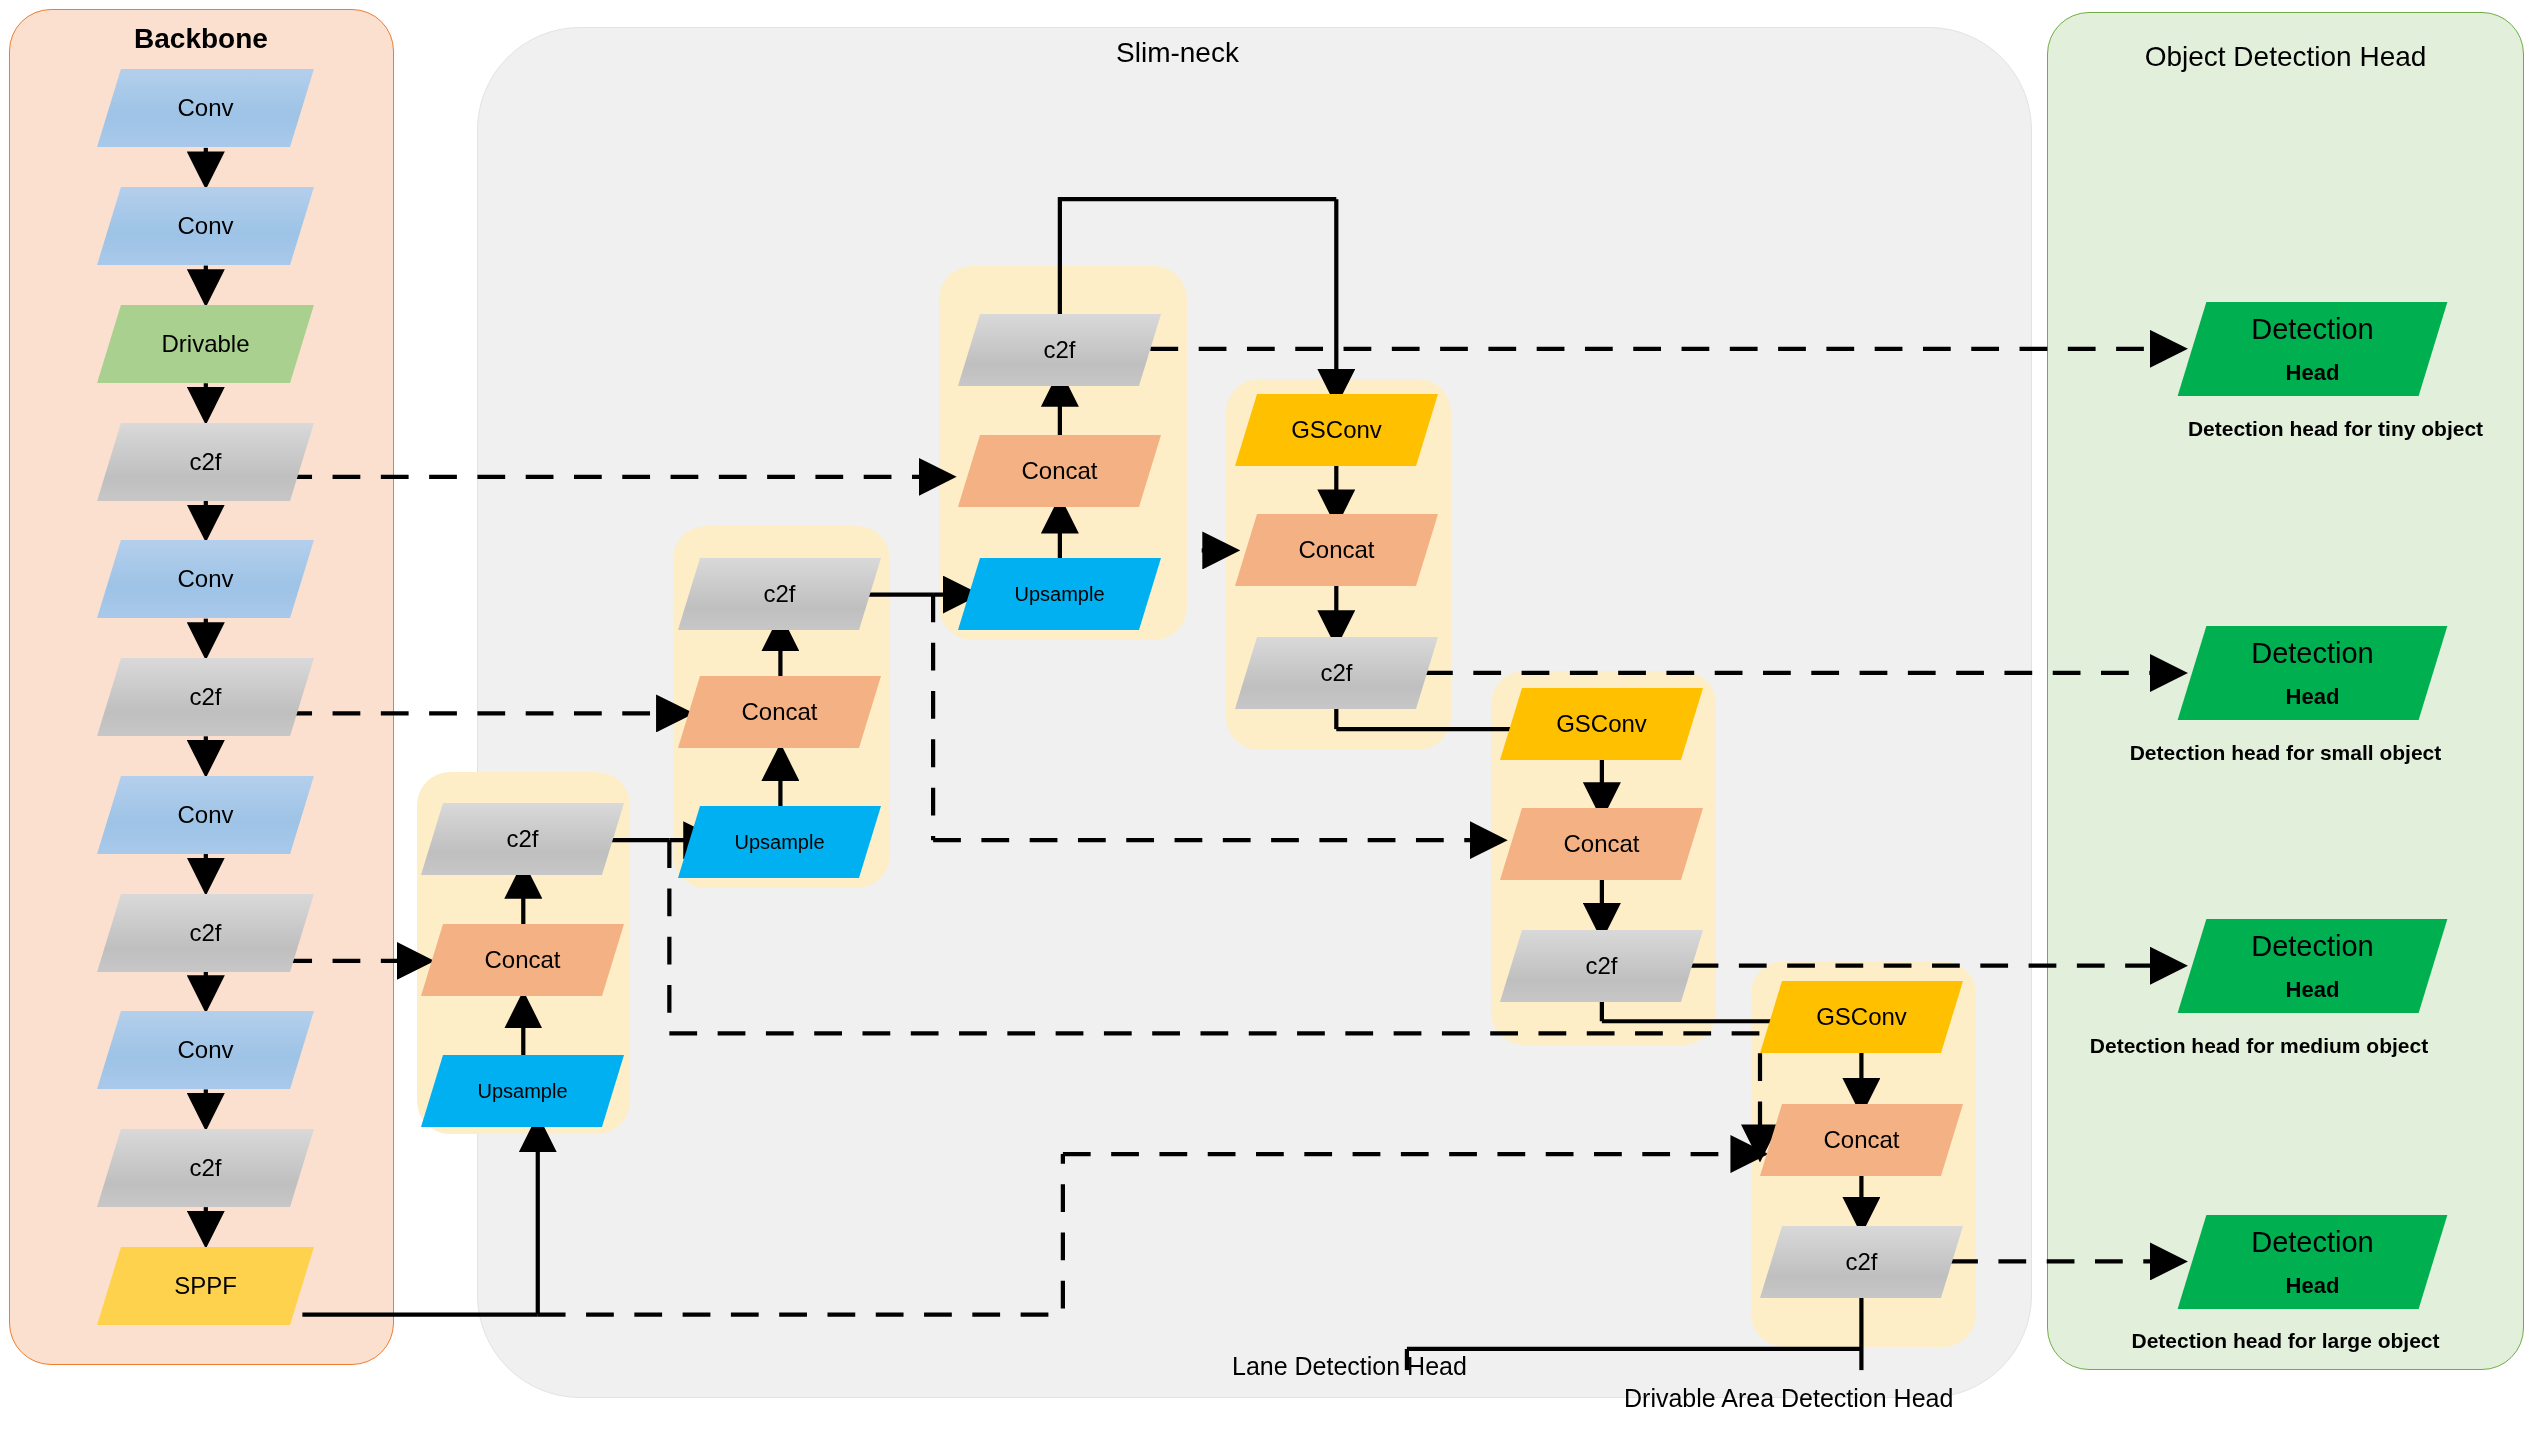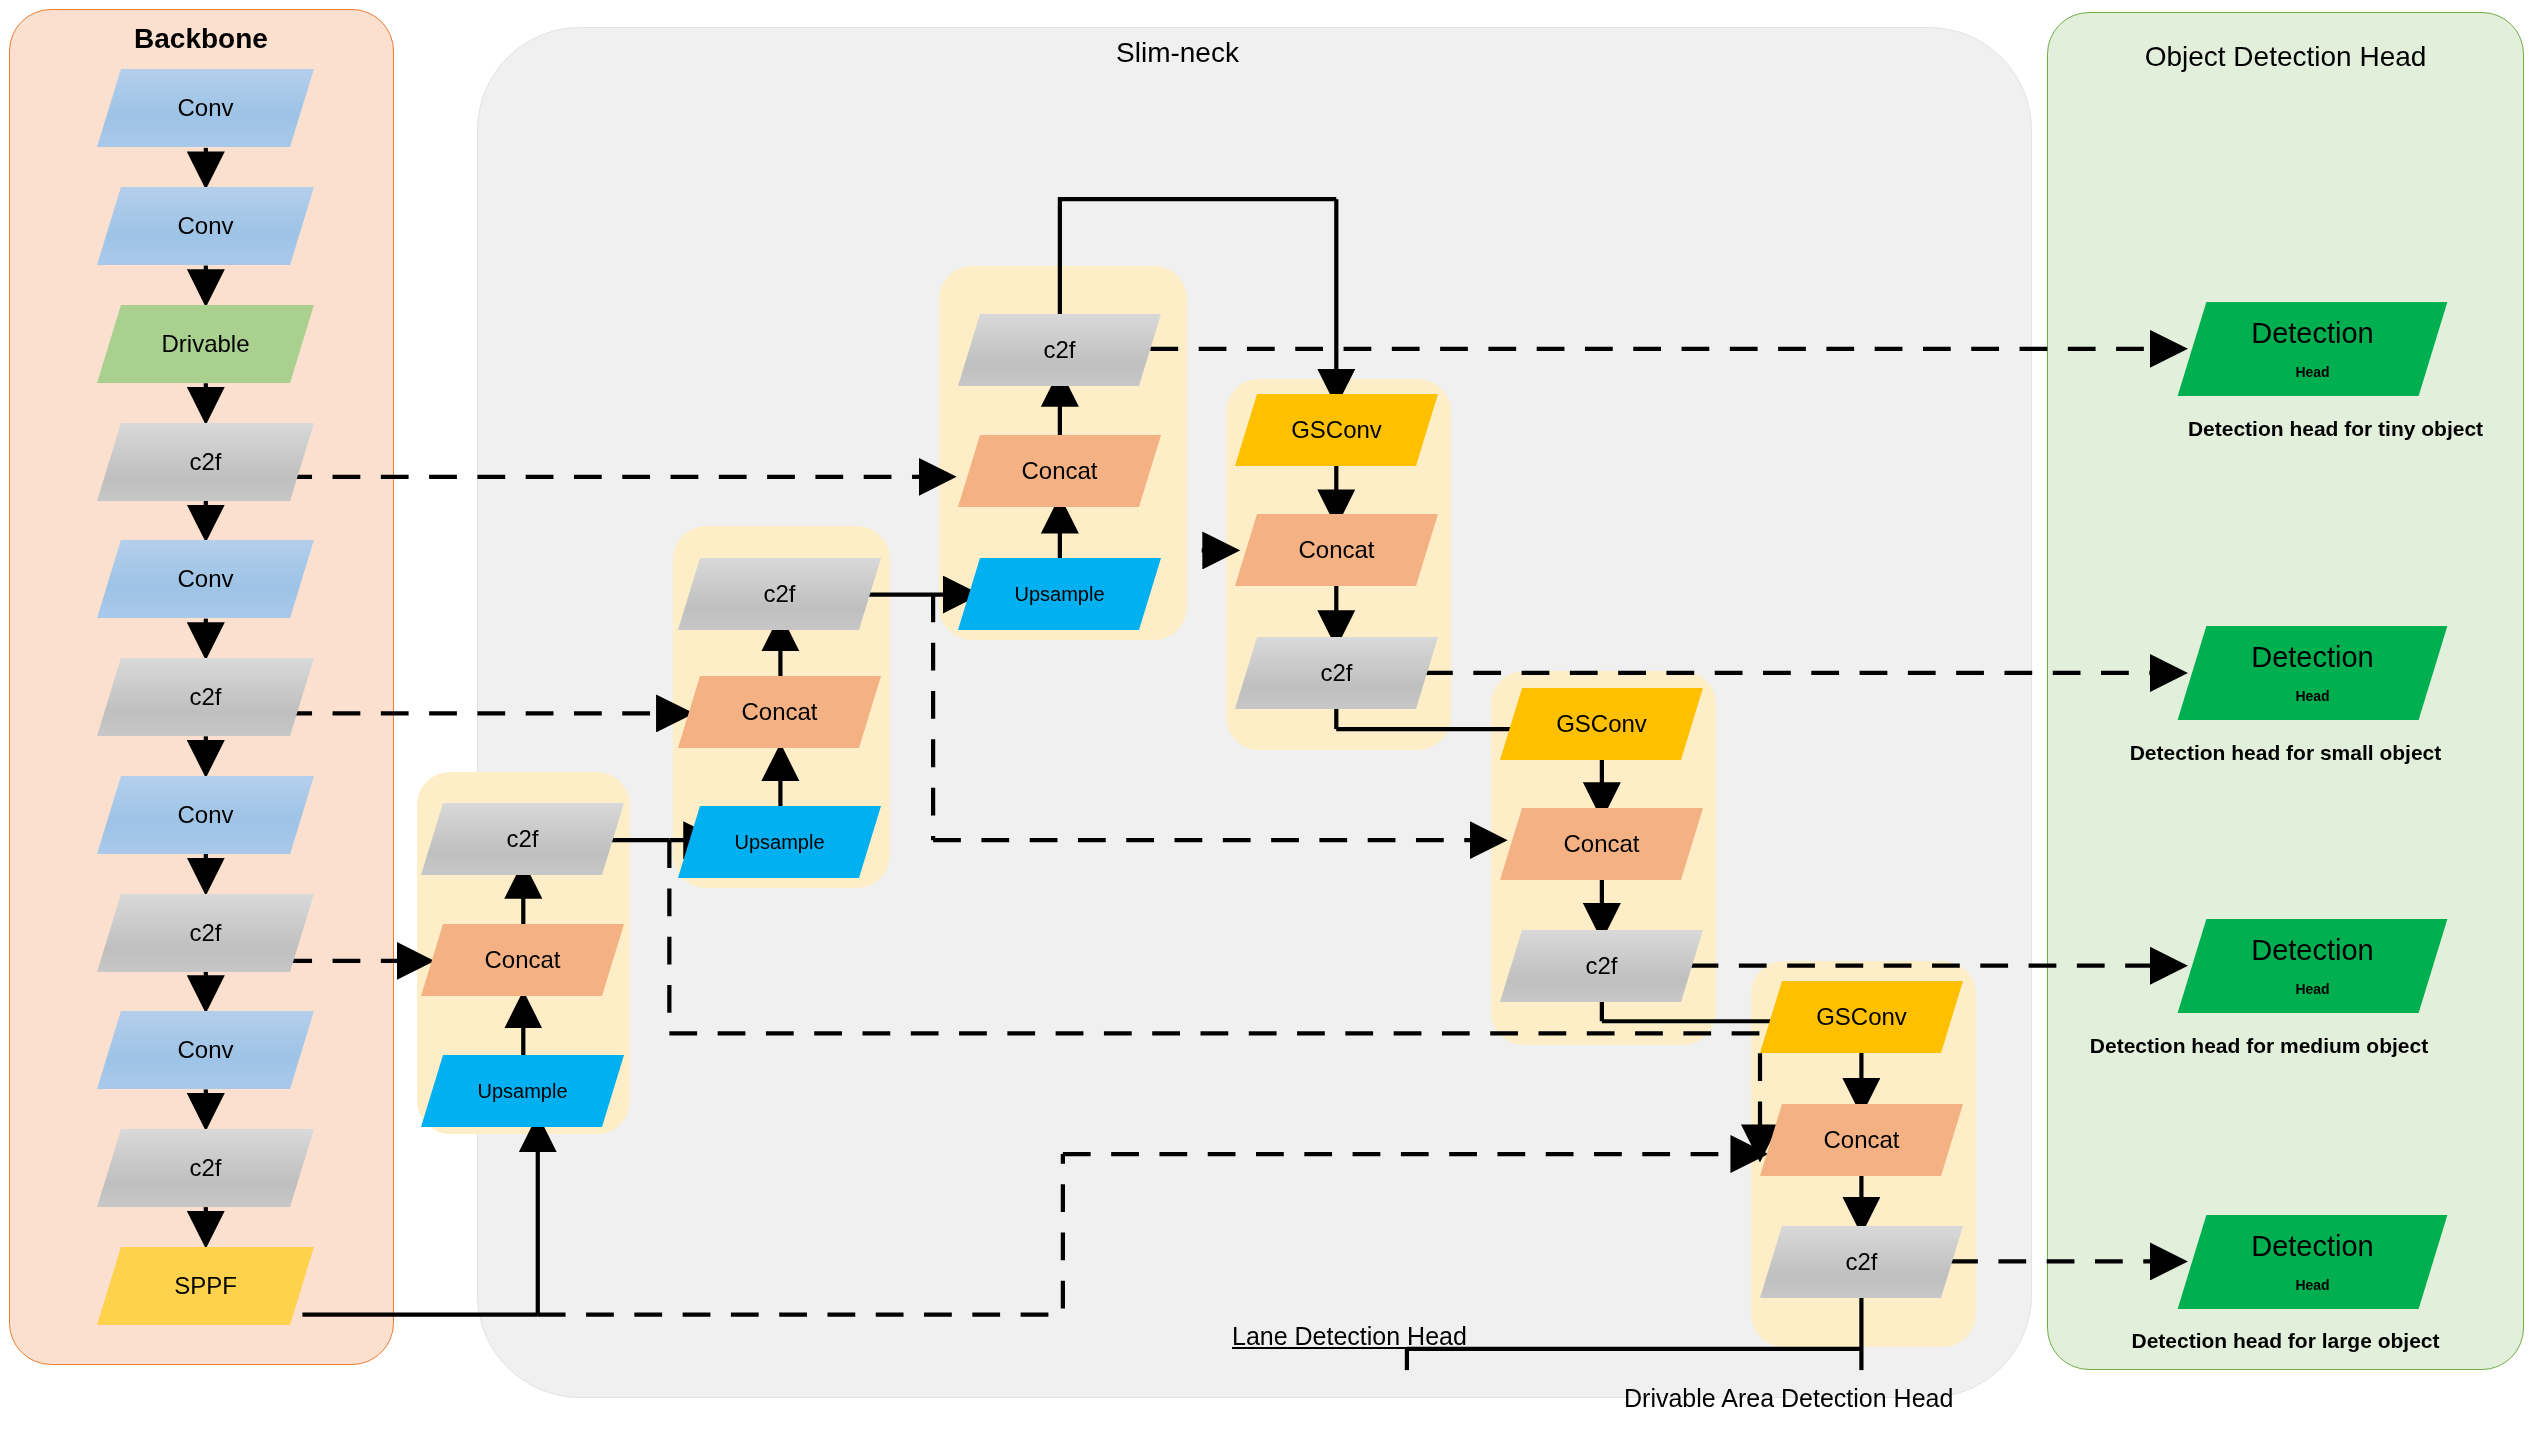--- a/index.html
+++ b/index.html
@@ -32,21 +32,21 @@
   .n-det   .sk{background:#00b050;}
 
   .node.n-conv .txt,
   .node.n-bif  .txt,
   .node.n-c2f  .txt,
   .node.n-sppf .txt,
   .node.n-conc .txt{font-size:24px;}
   .node.n-ups  .txt{font-size:20px;}
   .node.n-gs   .txt{font-size:24px;}
   .node.n-det  .txt{font-weight:normal;font-size:29px;}
-  .node.n-det  .txt2{position:relative;z-index:1;font-weight:bold;font-size:14px;margin-top:17px;}
+  .node.n-det  .txt2{position:relative;z-index:1;font-weight:bold;font-size:22px;margin-top:17px;}
 
   .caption{position:absolute;font-size:21px;font-weight:bold;color:#000;white-space:nowrap;text-align:center;}
   .botlabel{position:absolute;font-size:25px;color:#000;white-space:nowrap;}
 
   
   svg.wires{position:absolute;left:0;top:0;width:2538px;height:1454px;overflow:visible;pointer-events:none;}
 </style>
 </head>
 <body>
 
@@ -355,17 +355,17 @@
   </div>
   <div class="caption" style="left:2047px; top:1034px; width:424px;">Detection head for medium object</div>
 
   <div class="node n-det" style="left:2192px; top:1215px; width:241px; height:94px;">
     <div class="sk"></div>
     <div class="txt">Detection</div>
     <div class="txt2">Head</div>
   </div>
   <div class="caption" style="left:2047px; top:1329px; width:477px;">Detection head for large object</div>
 
-  <div class="botlabel" style="left:1232px; top:1322px;text-decoration:underline;">Lane Detection Head</div>
+  <div class="botlabel" style="left:1232px; top:1352px;">Lane Detection Head</div>
   <div class="botlabel" style="left:1624px; top:1384px;">Drivable Area Detection Head</div>
 
 </div>
 
 
 </body></html>

